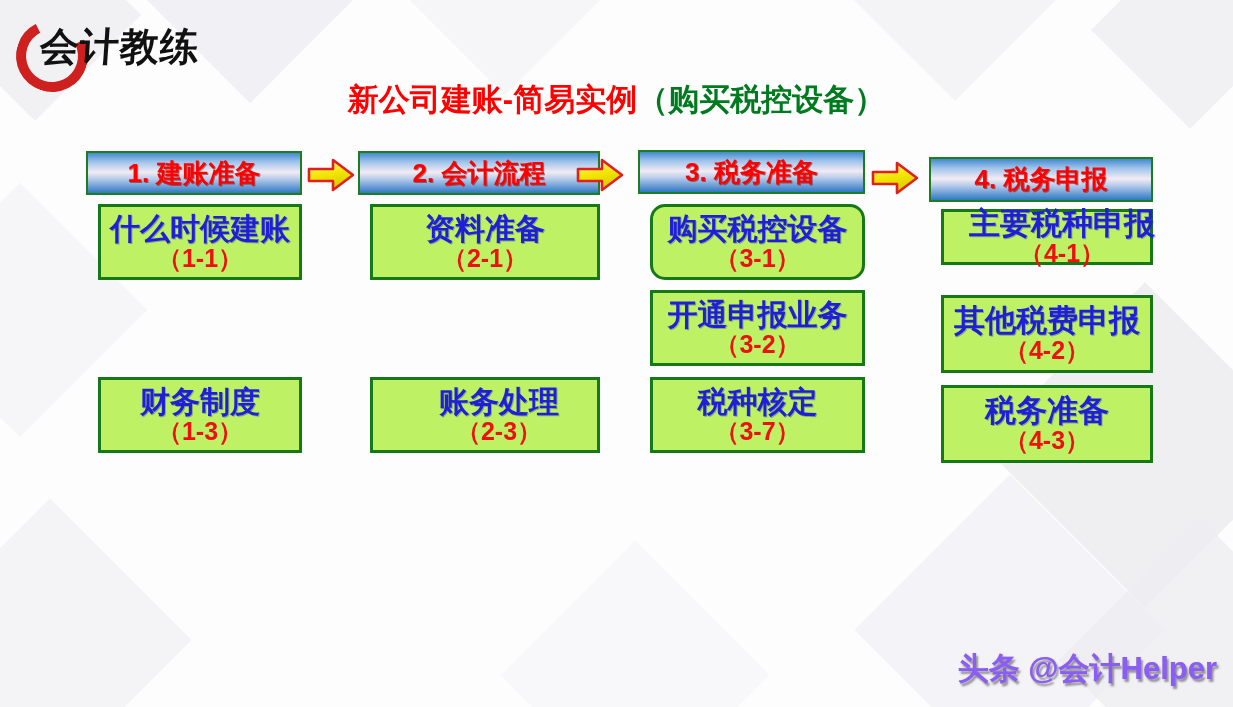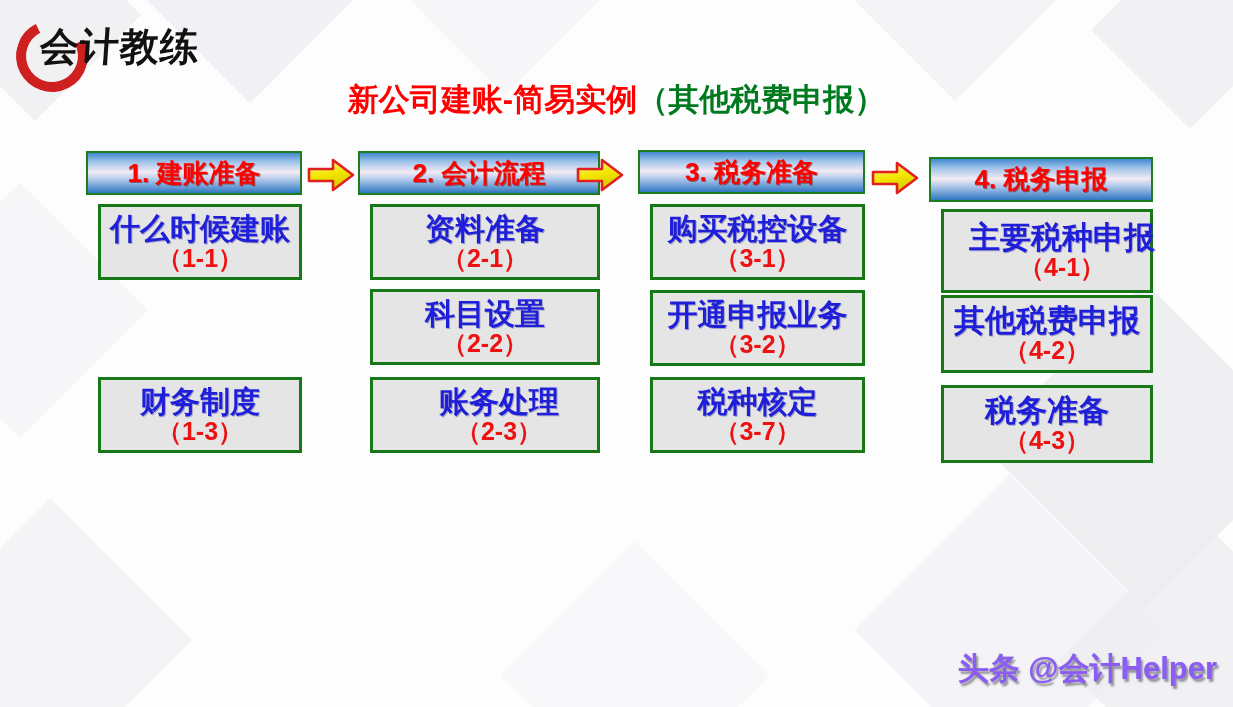--- a/index.html
+++ b/index.html
@@ -37,21 +37,21 @@
     border:2px solid #1e7d1e;box-sizing:border-box;
     background:linear-gradient(180deg,#4289cf 0%,#9fc3ea 22%,#f3ebf3 48%,#b9cdec 64%,#2e78c2 100%);
     display:flex;align-items:center;justify-content:center;
     font-size:26px;font-weight:bold;color:#ff0000;
     text-shadow:1px 1px 0 rgba(110,20,20,.55);
     white-space:nowrap;
   }
   .box{
     position:absolute;left:12px;right:0;height:76px;
     border:3px solid #177817;box-sizing:border-box;
-    background:#e5e5e5;
+    background:#bef264;
     display:flex;flex-direction:column;align-items:center;justify-content:center;
     line-height:1.05;
   }
   .box .lbl{
     font-size:30px;font-weight:bold;color:#1f1fd9;white-space:nowrap;
     text-shadow:1px 1px 0 rgba(40,40,140,.35);
   }
   .box .code{font-size:25px;font-weight:bold;color:#ee1111;white-space:nowrap;margin-top:0;}
   
   .arrow{position:absolute;width:50px;height:38px;}
@@ -80,70 +80,66 @@
     <div class="dm" style="left:1100px;top:560px;width:200px;height:200px;background:#ededf1;opacity:.8;"></div>
     <div class="dm" style="left:540px;top:580px;width:190px;height:190px;background:#f5f5f8;opacity:.7;"></div>
   </div>
 
   <div class="logo">
     <div class="logo-arc"></div>
     <div class="logo-text">会计教练</div>
   </div>
 
   <div class="title">
-    <span class="main">新公司建账-简易实例</span><span class="sub">（其他税费申报）</span>
+    <span class="main">新公司建账-简易实例</span><span class="sub">（购买税控设备）</span>
   </div>
 
   <div class="col" style="left:86px;top:151px;width:216px;height:305px;">
     <div class="hdr">1. 建账准备</div>
     <div class="box" style="top:53px;">
       <div class="lbl">什么时候建账</div>
       <div class="code">（1-1）</div>
     </div>
     <div class="box" style="top:226px;">
       <div class="lbl">财务制度</div>
       <div class="code">（1-3）</div>
     </div>
   </div>
 
   <div class="col" style="left:358px;top:151px;width:242px;height:305px;">
     <div class="hdr">2. 会计流程</div>
     <div class="box" style="top:53px;">
       <div class="lbl">资料准备</div>
       <div class="code">（2-1）</div>
     </div>
-    <div class="box" style="top:138px;">
-      <div class="lbl">科目设置</div>
-      <div class="code">（2-2）</div>
-    </div>
     <div class="box" style="top:226px;padding-left:28px;">
       <div class="lbl">账务处理</div>
       <div class="code">（2-3）</div>
     </div>
   </div>
 
   <div class="col" style="left:638px;top:150px;width:227px;height:306px;text-decoration:underline;">
     <div class="hdr">3. 税务准备</div>
-    <div class="box" style="top:54px;">
+    <div class="box" style="top:54px;border-radius:15px;">
       <div class="lbl">购买税控设备</div>
       <div class="code">（3-1）</div>
     </div>
     <div class="box" style="top:140px;">
       <div class="lbl">开通申报业务</div>
       <div class="code">（3-2）</div>
     </div>
     <div class="box" style="top:227px;">
       <div class="lbl">税种核定</div>
       <div class="code">（3-7）</div>
     </div>
   </div>
 
   <div class="col" style="left:929px;top:157px;width:224px;height:306px;">
     <div class="hdr" style="height:45px;">4. 税务申报</div>
-    <div class="box" style="top:52px;height:84px;padding-left:30px;">
+    <div class="box" style="top:52px;height:56px;padding-left:30px;">
       <div class="lbl" style="font-size:31px;">主要税种申报</div>
       <div class="code">（4-1）</div>
     </div>
     <div class="box" style="top:138px;height:78px;">
       <div class="lbl" style="font-size:31px;">其他税费申报</div>
       <div class="code">（4-2）</div>
     </div>
     <div class="box" style="top:228px;height:78px;">
       <div class="lbl" style="font-size:31px;">税务准备</div>
       <div class="code">（4-3）</div>

